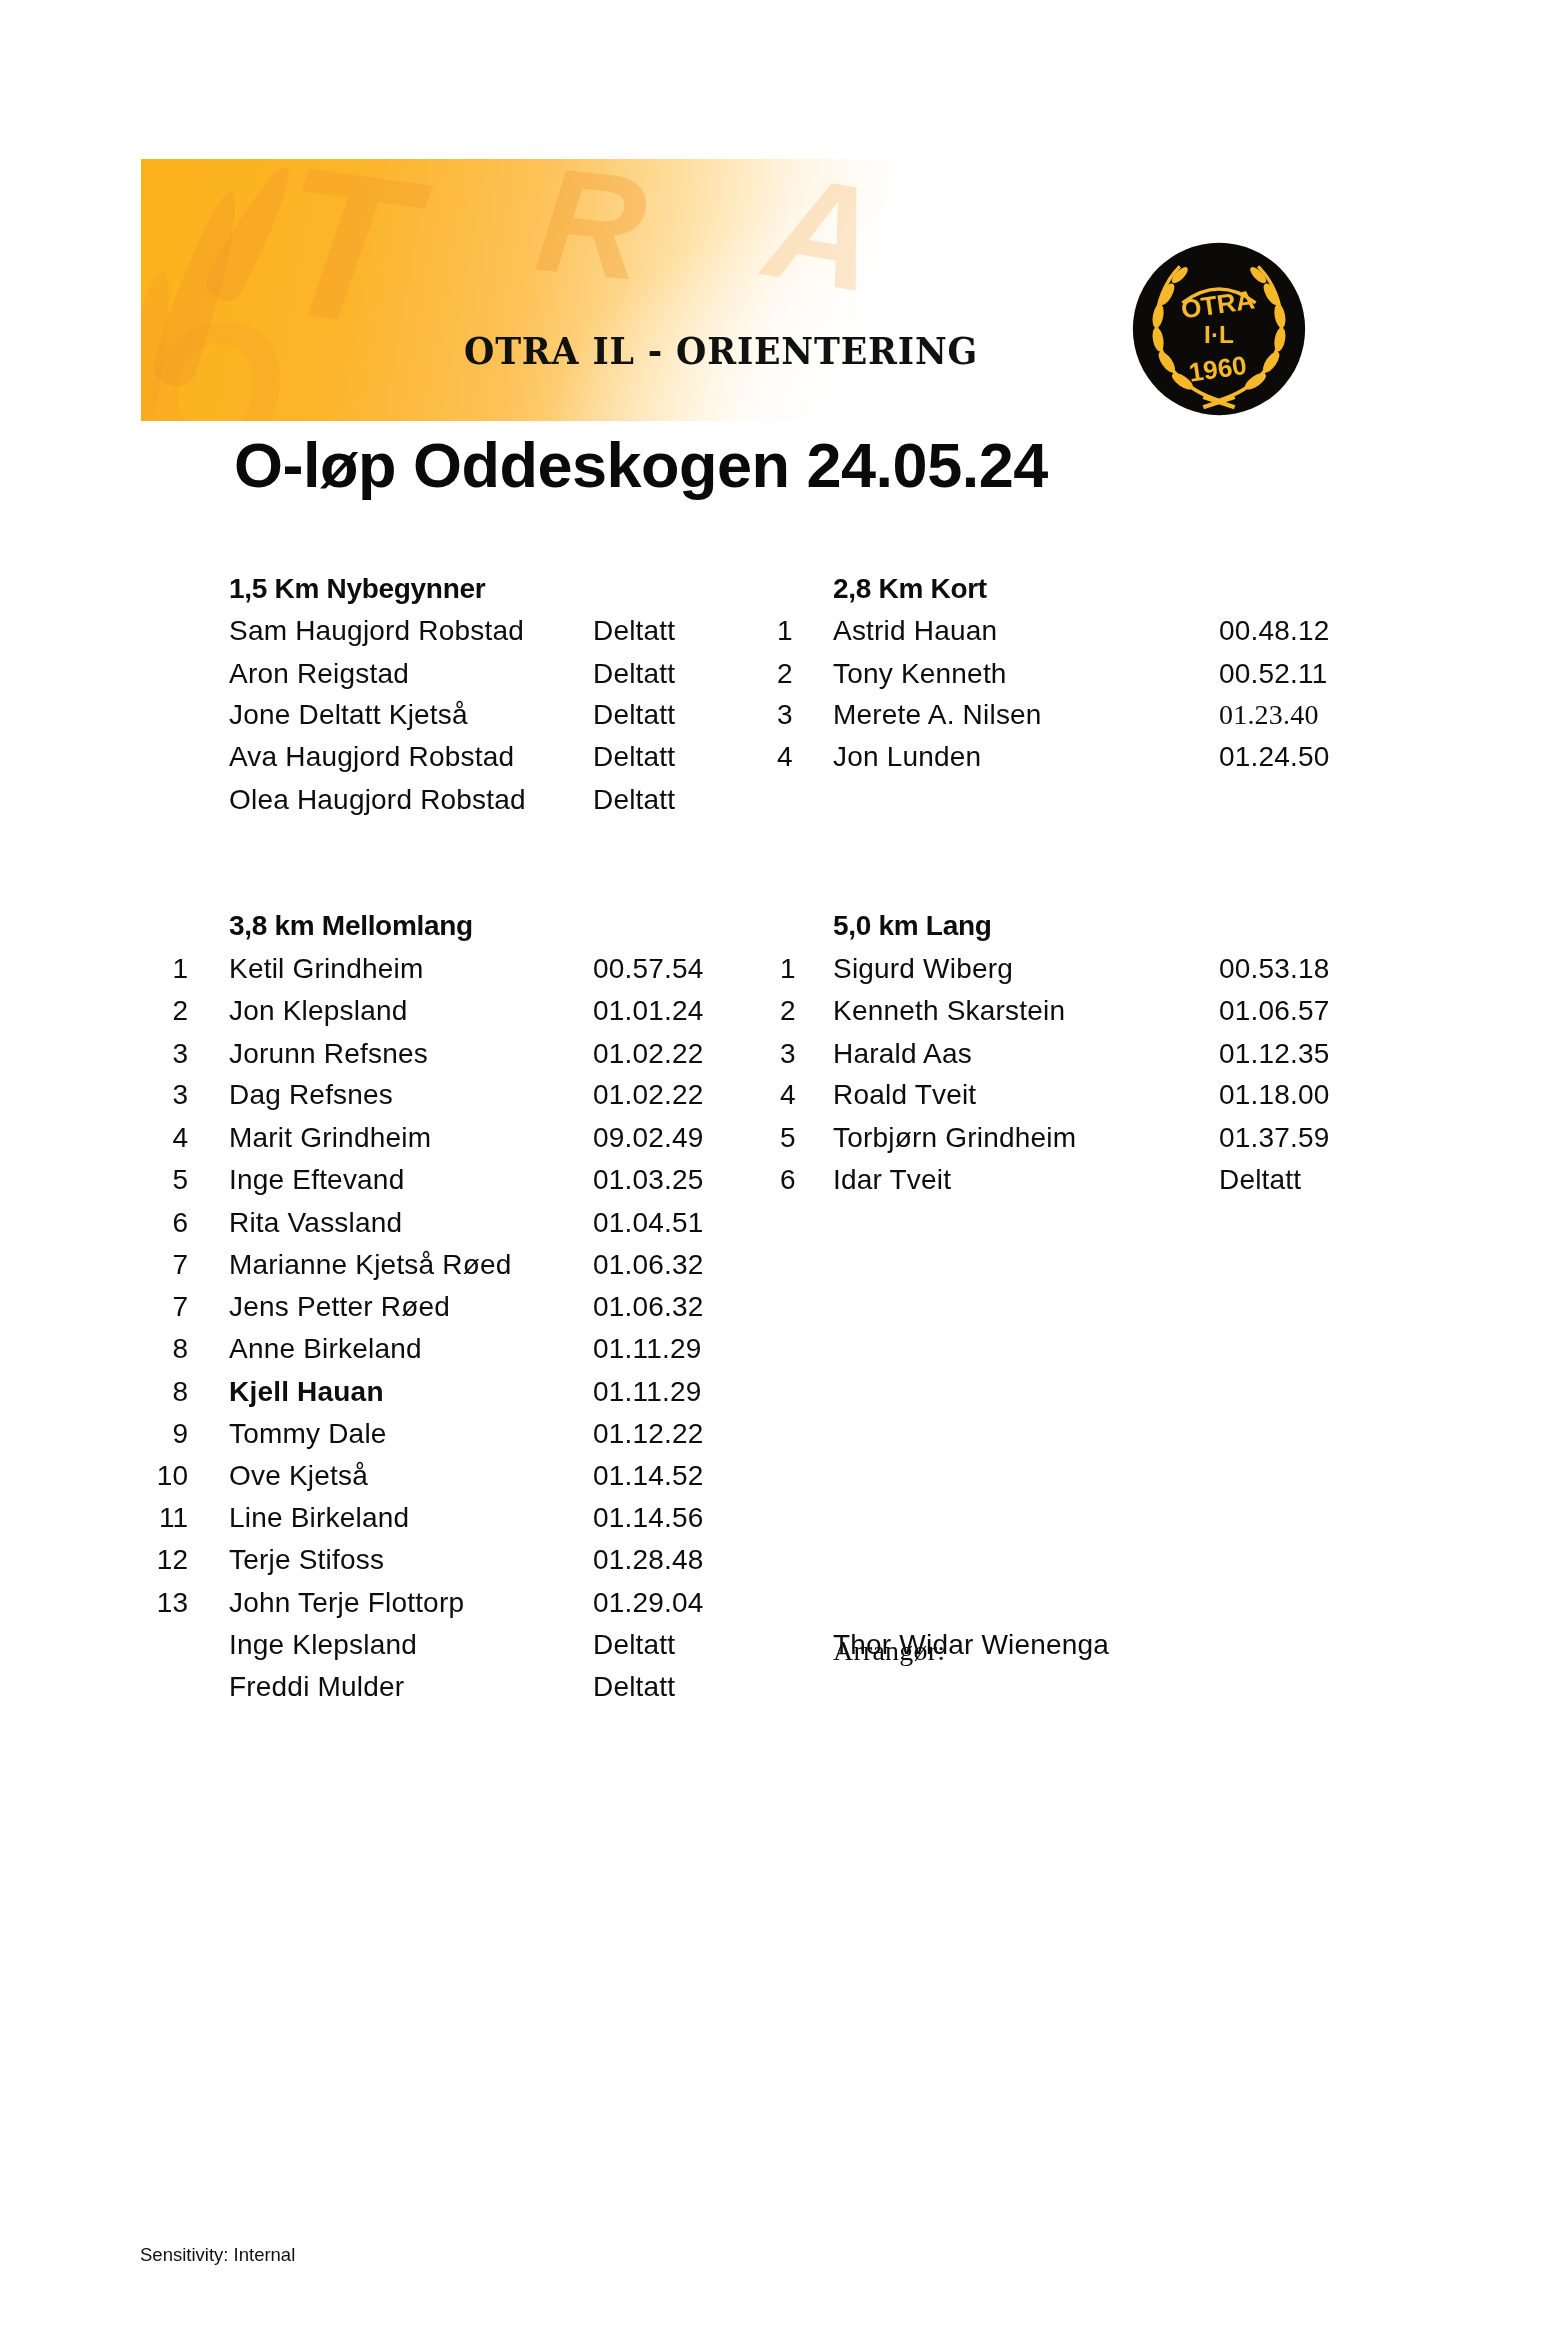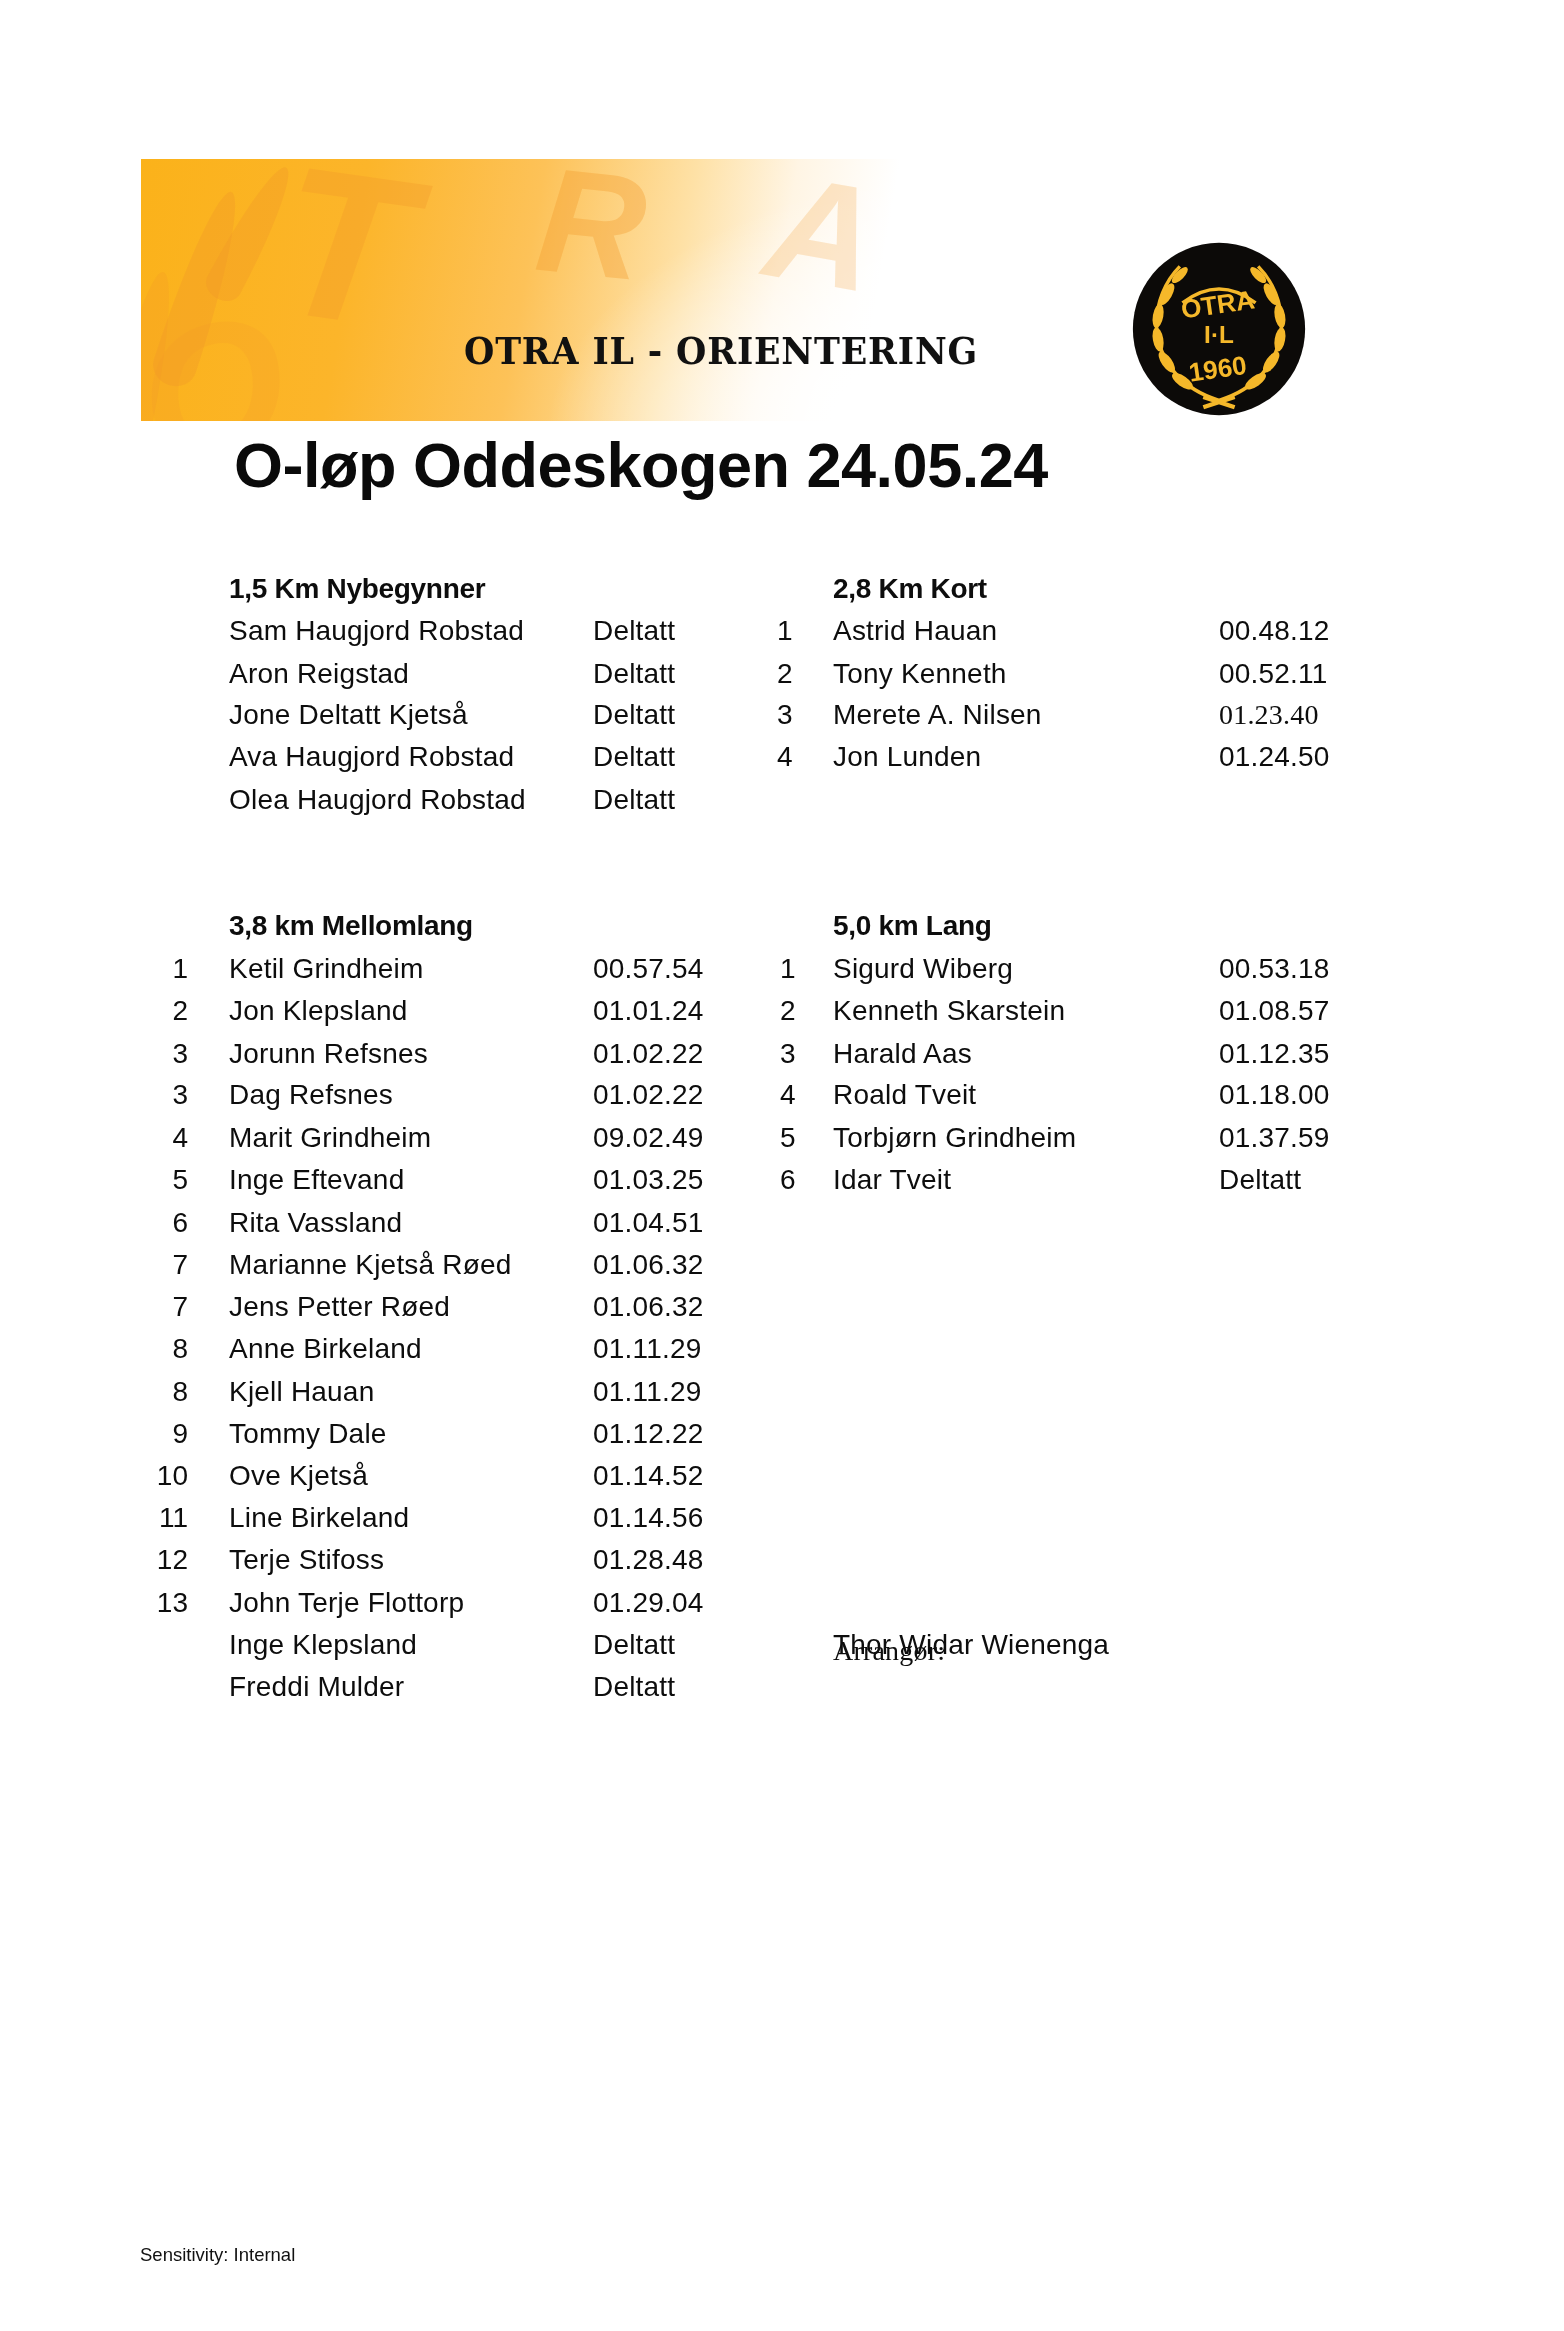--- a/index.html
+++ b/index.html
@@ -178,21 +178,21 @@
     <span class="txt" style="left:229px;">Jens Petter Røed</span>
     <span class="txt" style="left:593px;">01.06.32</span>
   </div>
   <div class="row" style="left:0; top:1328px; width:831px;">
     <span style="left:0; width:188px; text-align:right;">8</span>
     <span class="txt" style="left:229px;">Anne Birkeland</span>
     <span class="txt" style="left:593px;">01.11.29</span>
   </div>
   <div class="row" style="left:0; top:1371px; width:831px;">
     <span style="left:0; width:188px; text-align:right;">8</span>
-    <span class="txt" style="left:229px;">Kjell Hauan</span>
+    <span class="txt" style="left:229px;font-weight:bold;">Kjell Hauan</span>
     <span class="txt" style="left:593px;">01.11.29</span>
   </div>
   <div class="row" style="left:0; top:1413px; width:831px;">
     <span style="left:0; width:188px; text-align:right;">9</span>
     <span class="txt" style="left:229px;">Tommy Dale</span>
     <span class="txt" style="left:593px;">01.12.22</span>
   </div>
   <div class="row" style="left:0; top:1455px; width:831px;">
     <span style="left:0; width:188px; text-align:right;">10</span>
     <span class="txt" style="left:229px;">Ove Kjetså</span>
@@ -226,21 +226,21 @@
 <div>
   <div class="row heading" style="left:833px; top:905px;">5,0 km Lang</div>
   <div class="row" style="left:0; top:948px; width:1477px;">
     <span style="left:780px;">1</span>
     <span class="txt" style="left:833px;">Sigurd Wiberg</span>
     <span class="txt" style="left:1219px;">00.53.18</span>
   </div>
   <div class="row" style="left:0; top:990px; width:1477px;">
     <span style="left:780px;">2</span>
     <span class="txt" style="left:833px;text-align:right;">Kenneth Skarstein</span>
-    <span class="txt" style="left:1219px;">01.08.57</span>
+    <span class="txt" style="left:1219px;">01.06.57</span>
   </div>
   <div class="row" style="left:0; top:1033px; width:1477px;">
     <span style="left:780px;">3</span>
     <span class="txt" style="left:833px;">Harald Aas</span>
     <span class="txt" style="left:1219px;">01.12.35</span>
   </div>
   <div class="row" style="left:0; top:1074px; width:1477px;">
     <span style="left:780px;">4</span>
     <span class="txt" style="left:833px;">Roald Tveit</span>
     <span class="txt" style="left:1219px;">01.18.00</span>

